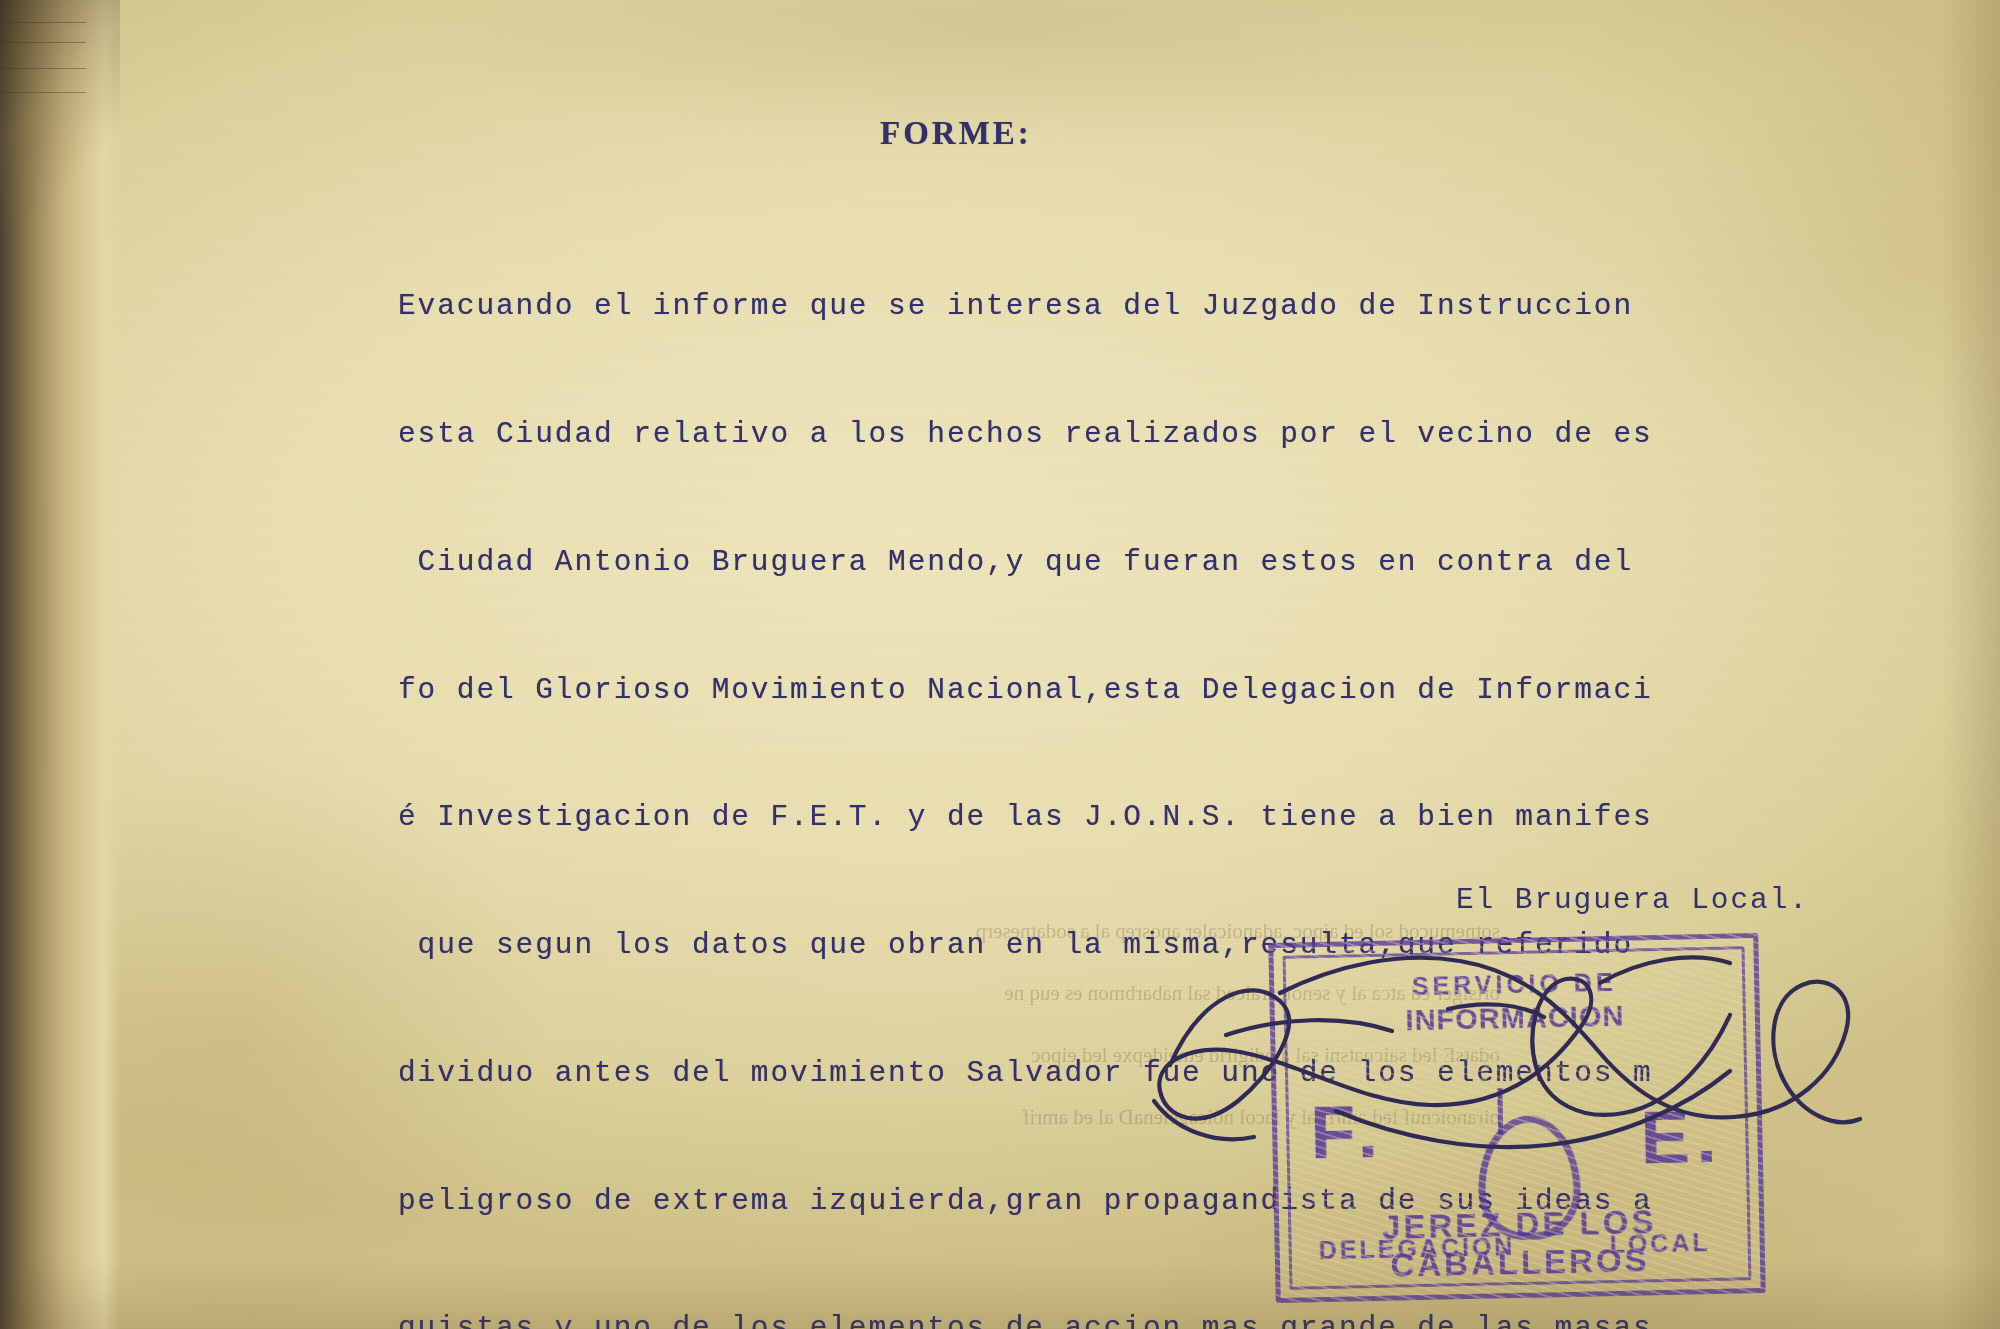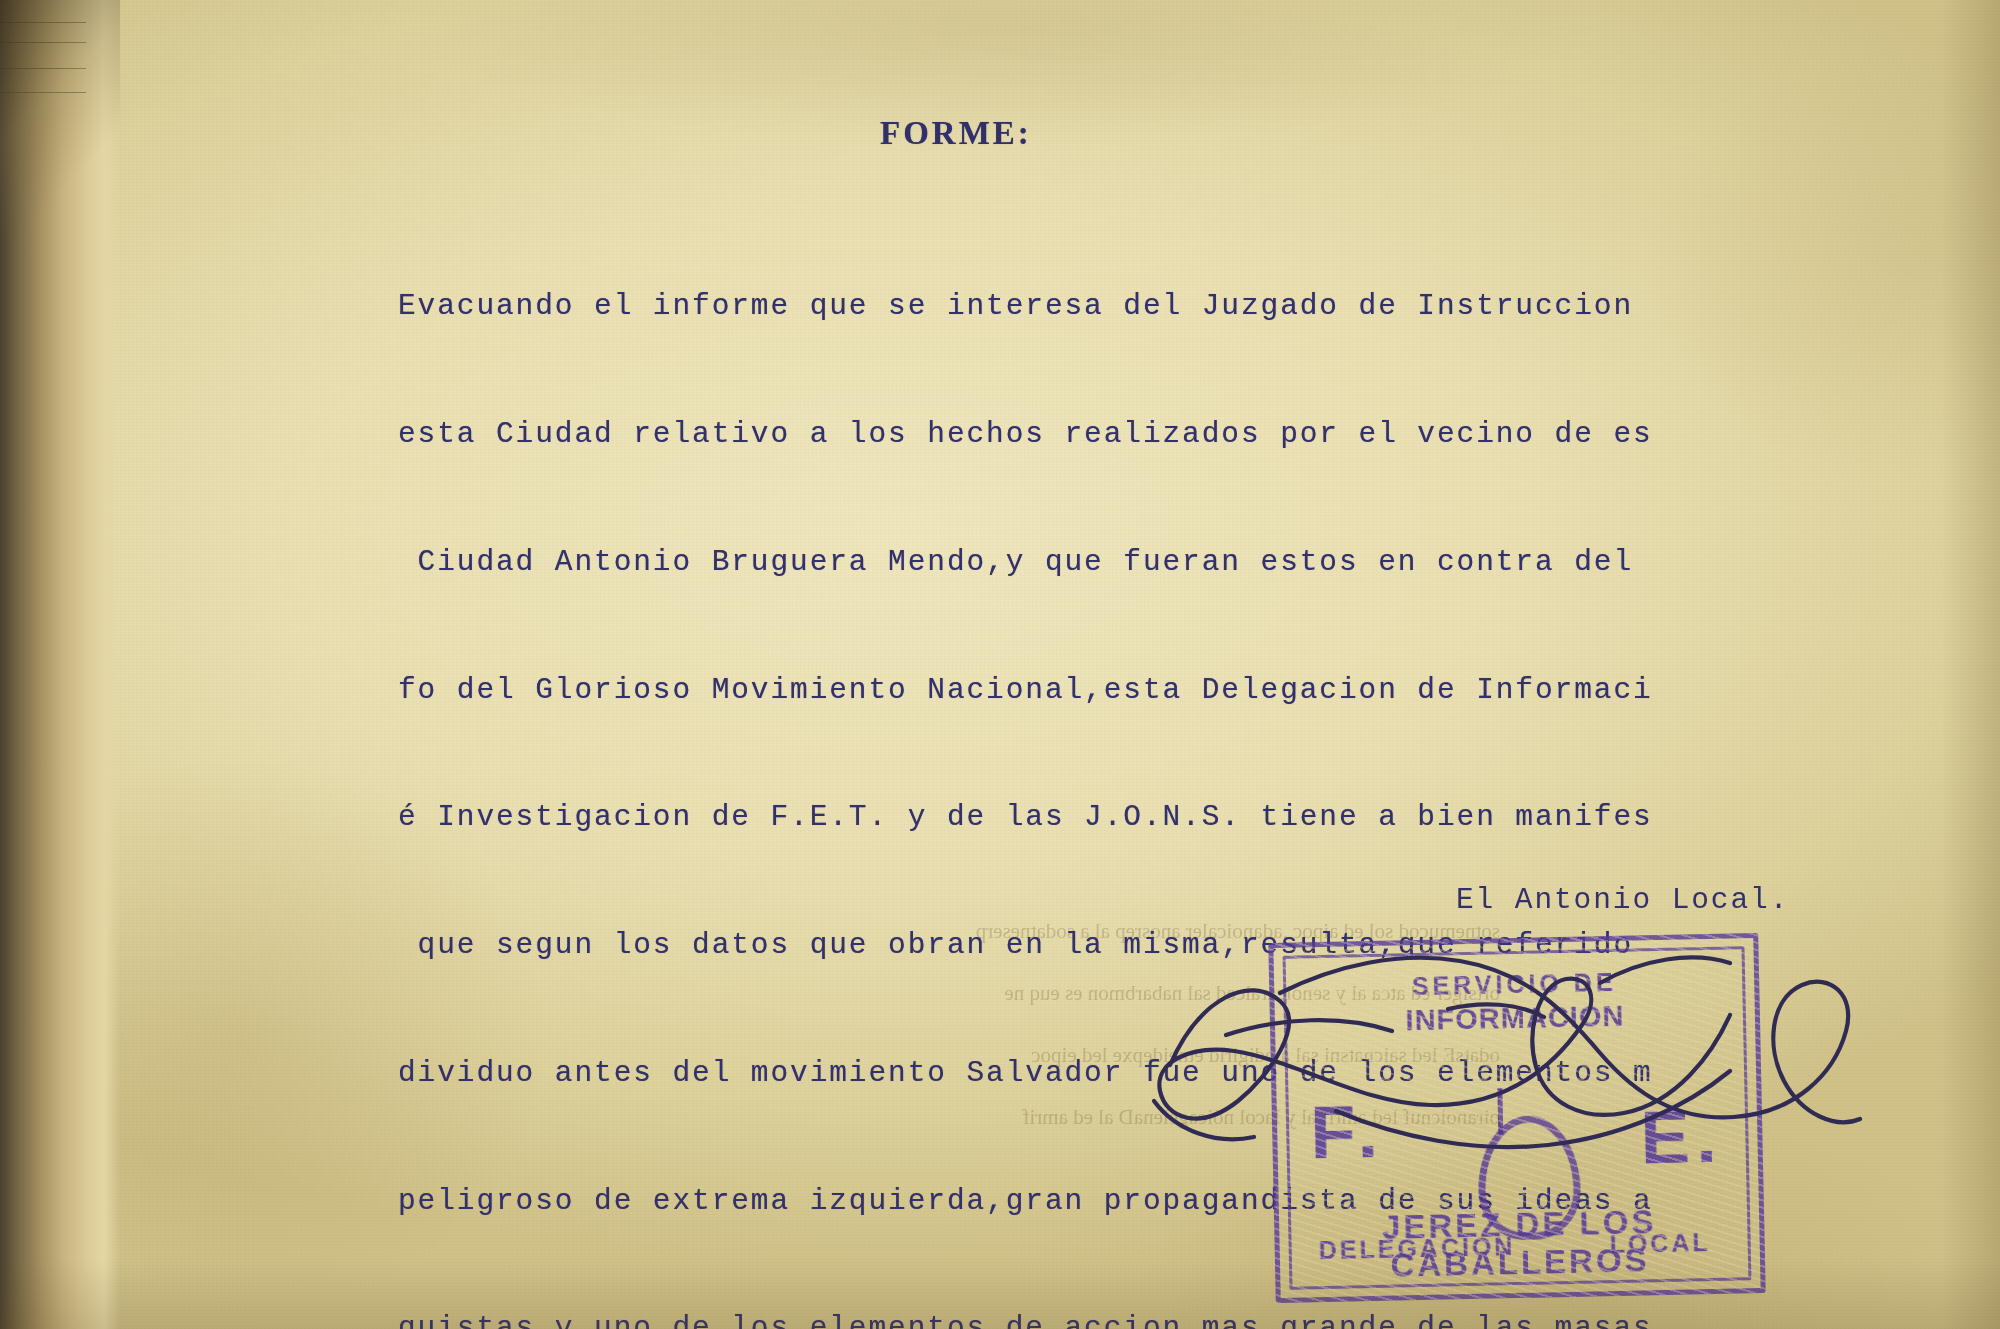--- a/index.html
+++ b/index.html
@@ -265,21 +265,21 @@
       <span class="ln">quistas y uno de los elementos de accion mas grande de las masas</span>
       
       
       
       
       
       
       
     </div>
 
-    <div class="sign-line">El Antonio Local.</div>
+    <div class="sign-line">El Bruguera Local.</div>
   </div>
 
   <div class="stamp">
     <div class="stamp-frame-outer"></div>
     <div class="stamp-frame-inner"></div>
     <div class="stamp-text st-l1">SERVICIO DE</div>
     <div class="stamp-text st-l2">INFORMACION</div>
     <div class="stamp-arrows"></div>
     <div class="stamp-yoke"></div>
     <div class="stamp-text st-l3">F.</div>

